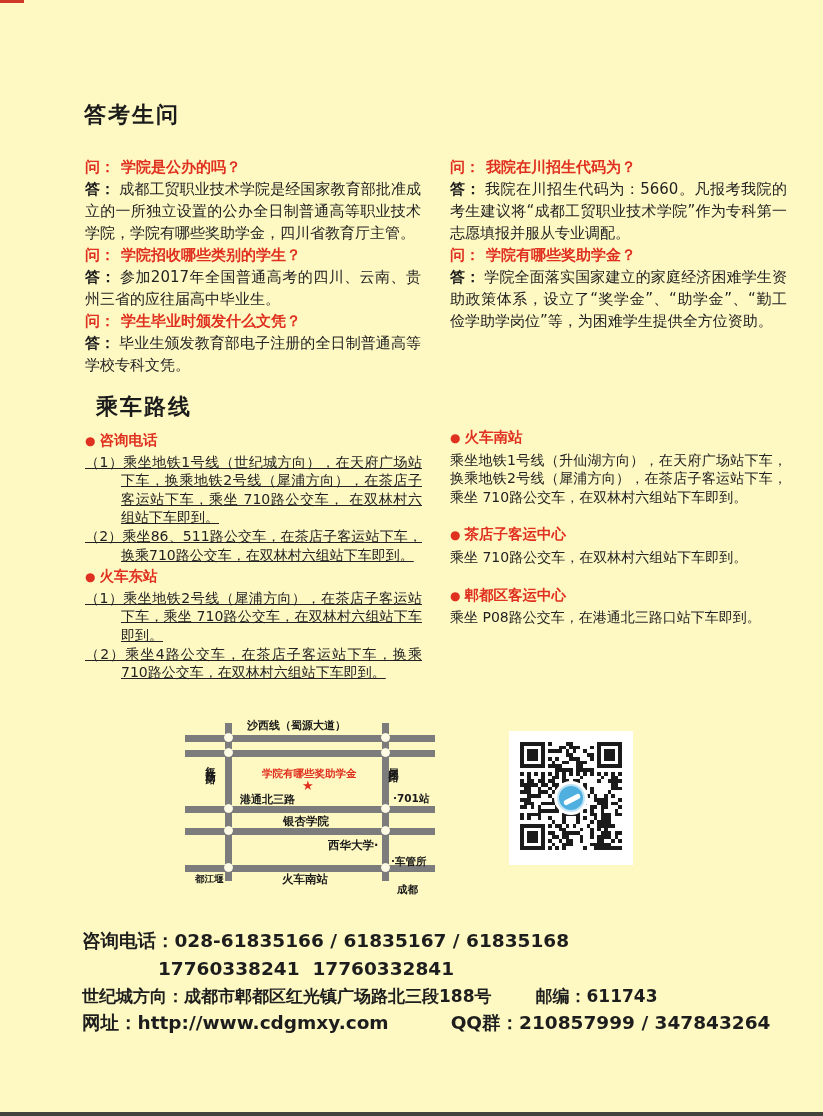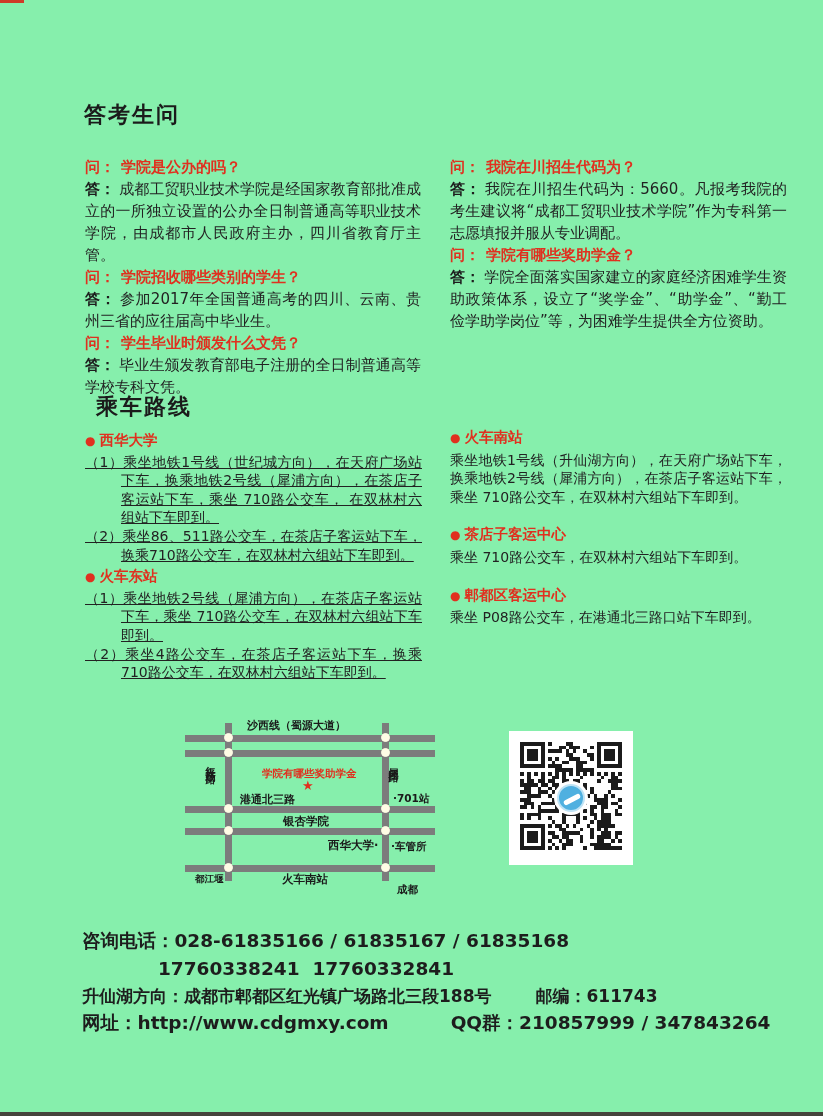--- a/index.html
+++ b/index.html
@@ -2,21 +2,21 @@
 <html><head>
 <meta charset="utf-8">
 <style>
   * { box-sizing: border-box; }
   html,body { margin:0; padding:0; }
   body {
     width:823px; height:1116px;
     font-family:"DejaVu Sans", sans-serif;
     background:#fffce5;
   }
-  .page { position:relative; width:823px; height:1116px; background:#86efac; overflow:hidden; color:#222; }
+  .page { position:relative; width:823px; height:1116px; background:#fef9c3; overflow:hidden; color:#222; }
 
   .corner-mark { position:absolute; left:0; top:0; width:24px; height:3px; background:#cf3a28; }
   .footer-rule { position:absolute; left:0; bottom:0; width:823px; height:4px; background:#45443c; }
 
   .section-title { position:absolute; font-size:22px; font-weight:bold; color:#1b1b1b; letter-spacing:2px; margin:0; }
   #faq-title { left:84px; top:100px; }
   #routes-title { left:96px; top:392px; }
 
   
   .faq-col { position:absolute; top:156px; width:336px; font-size:15px; line-height:22px; }
@@ -69,21 +69,21 @@
 <body>
 
 <div class="page">
   <div class="corner-mark"></div>
 
   <h1 class="section-title" id="faq-title">答考生问</h1>
 
   <div class="faq-col left">
     <div class="qa">
       <p class="q"><span class="q-prefix">问：</span><span>学院是公办的吗？</span></p>
-      <p class="a"><span class="a-prefix">答：</span><span>成都工贸职业技术学院是经国家教育部批准成立的一所独立设置的公办全日制普通高等职业技术学院，由成都市人民政府主办，四川省教育厅主管。</span></p>
+      <p class="a"><span class="a-prefix">答：</span><span>成都工贸职业技术学院是经国家教育部批准成立的一所独立设置的公办全日制普通高等职业技术学院，学院有哪些奖助学金，四川省教育厅主管。</span></p>
     </div>
     <div class="qa">
       <p class="q"><span class="q-prefix">问：</span><span>学院招收哪些类别的学生？</span></p>
       <p class="a"><span class="a-prefix">答：</span><span>参加2017年全国普通高考的四川、云南、贵州三省的应往届高中毕业生。</span></p>
     </div>
     <div class="qa">
       <p class="q"><span class="q-prefix">问：</span><span>学生毕业时颁发什么文凭？</span></p>
       <p class="a"><span class="a-prefix">答：</span><span>毕业生颁发教育部电子注册的全日制普通高等学校专科文凭。</span></p>
     </div>
   </div>
@@ -95,21 +95,21 @@
     </div>
     <div class="qa">
       <p class="q"><span class="q-prefix">问：</span><span>学院有哪些奖助学金？</span></p>
       <p class="a"><span class="a-prefix">答：</span><span>学院全面落实国家建立的家庭经济困难学生资助政策体系，设立了“奖学金”、“助学金”、“勤工俭学助学岗位”等，为困难学生提供全方位资助。</span></p>
     </div>
   </div>
 
   <h2 class="section-title" id="routes-title">乘车路线</h2>
 
   <div class="routes-col left">
-    <p class="station"><span class="bullet">●</span><span>西华大学</span></p>
+    <p class="station"><span class="bullet">●</span><span>咨询电话</span></p>
     <p class="route-item">（1）乘坐地铁1号线（世纪城方向），在天府广场站下车，换乘地铁2号线（犀浦方向），在茶店子客运站下车，乘坐 710路公交车， 在双林村六组站下车即到。</p>
     <p class="route-item">（2）乘坐86、511路公交车，在茶店子客运站下车，换乘710路公交车，在双林村六组站下车即到。</p>
     <p class="station"><span class="bullet">●</span><span>火车东站</span></p>
     <p class="route-item">（1）乘坐地铁2号线（犀浦方向），在茶店子客运站下车，乘坐 710路公交车，在双林村六组站下车即到。</p>
     <p class="route-item">（2）乘坐4路公交车，在茶店子客运站下车，换乘710路公交车，在双林村六组站下车即到。</p>
   </div>
 
   <div class="routes-col right">
     <div class="route-block">
       <p class="station"><span class="bullet">●</span><span>火车南站</span></p>
@@ -147,21 +147,21 @@
 
     <span class="map-label" style="left:62px;top:6px;font-size:11px">沙西线（蜀源大道）</span>
     <span class="map-label vertical" style="left:18px;top:46px;font-size:10px">红光广场路</span>
     <span class="map-label vertical" style="left:202px;top:48px;font-size:10.5px">犀团路</span>
     <span class="map-label red" style="left:77px;top:55px;font-size:10.5px">学院有哪些奖助学金</span>
     <span class="map-label red" style="left:117px;top:66px;font-size:13px">★</span>
     <span class="map-label" style="left:55px;top:80px;font-size:11px">港通北三路</span>
     <span class="map-label" style="left:208px;top:80px;font-size:10.5px">·701站</span>
     <span class="map-label" style="left:98px;top:102px;font-size:11.5px">银杏学院</span>
     <span class="map-label" style="left:143px;top:126px;font-size:11.5px">西华大学·</span>
-    <span class="map-label" style="left:206px;top:128px;font-size:10.5px">·车管所</span>
+    <span class="map-label" style="left:206px;top:143px;font-size:10.5px">·车管所</span>
     <span class="map-label" style="left:10px;top:161px;font-size:9.5px">都江堰</span>
     <span class="map-label" style="left:97px;top:160px;font-size:11.5px">火车南站</span>
     <span class="map-label" style="left:212px;top:171px;font-size:10.5px">成都</span>
   </div>
 
   <div class="qr">
     <div class="qr-grid">
         <div class="on"></div>
         <div class="on"></div>
         <div class="on"></div>
@@ -1007,18 +1007,18 @@
     <div class="qr-logo">
       <div class="ring">
           <div class="swoosh"></div>
         </div>
     </div>
   </div>
 
   <div class="contact">
     <p class="c-line1"><span>咨询电话：</span><span>028-61835166 / 61835167 / 61835168</span></p>
     <p class="c-line2"><span>17760338241  17760332841</span></p>
-    <p class="c-line3"><span>升仙湖方向：</span><span>成都市郫都区红光镇广场路北三段188号</span><span class="gap-zip">邮编：</span><span>611743</span></p>
+    <p class="c-line3"><span>世纪城方向：</span><span>成都市郫都区红光镇广场路北三段188号</span><span class="gap-zip">邮编：</span><span>611743</span></p>
     <p class="c-line4"><span>网址：</span><span>http://www.cdgmxy.com</span><span class="gap-qq">QQ群：</span><span>210857999 / 347843264</span></p>
   </div>
 
   <div class="footer-rule"></div>
 </div>
 
 </body></html>

